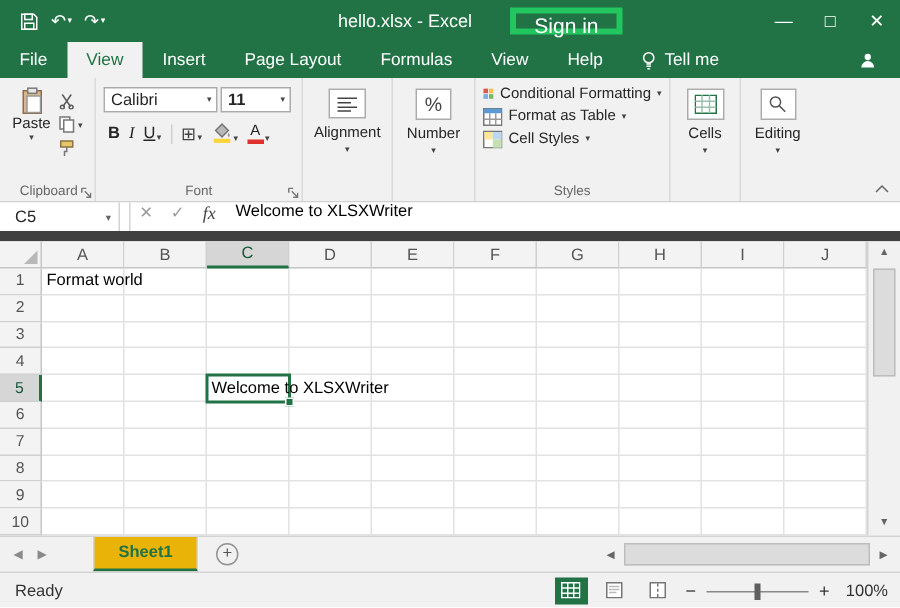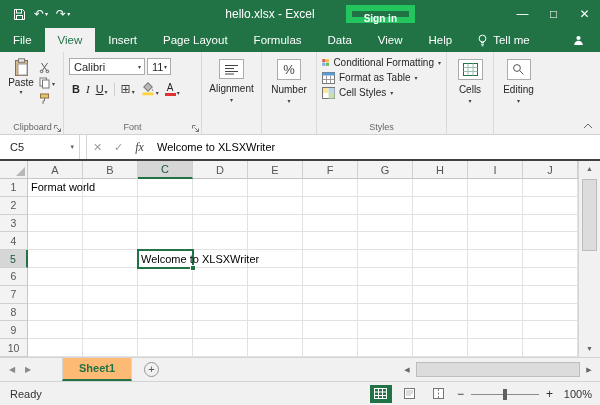--- a/index.html
+++ b/index.html
@@ -6,21 +6,21 @@
   html,body { width:600px; height:405px; overflow:hidden; }
   body { font-family:"Liberation Sans","DejaVu Sans",sans-serif; font-size:11px; color:#262626; }
   .app { position:relative; width:600px; height:405px; background:#fff; }
 
   
   .titlebar { position:absolute; top:0; left:0; right:0; height:28px; background:#217346; color:#fff; display:flex; align-items:center; }
   .qat { display:flex; align-items:center; gap:2px; padding-left:10px; }
   .qat-btn { display:flex; align-items:center; gap:1px; padding:2px 3px; font-size:12px; line-height:12px; color:#fff; }
   .qat-btn .dd { font-size:6px; color:#fff; }
   .win-title { position:absolute; left:45%; transform:translateX(-50%); top:0; height:28px; line-height:28px; font-size:12px; white-space:nowrap; }
-  .signin { position:absolute; right:185px; top:5px; height:18px; line-height:16px; padding:0 12px; border:6px solid #22c55e; font-size:10px;font-weight:bold; }
+  .signin { position:absolute; right:185px; top:5px; height:18px; line-height:16px; padding:0 12px; border:4px solid #22c55e; font-size:14px; }
   .wincontrols { position:absolute; right:0; top:0; height:28px; display:flex; }
   .wincontrols span { width:31px; text-align:center; line-height:28px; font-size:12px; }
 
   
   .tabbar { position:absolute; top:28px; left:0; right:0; height:24px; background:#217346; display:flex; align-items:stretch; font-size:11.5px; }
   .tab { padding:0 13px; line-height:24px; color:#fff; white-space:nowrap; }
   .tab.active { background:#f1f1f1; color:#217346; }
   .tellme { display:flex; align-items:center; gap:5px; color:#fff; margin-left:12px; white-space:nowrap; }
   .share { display:flex; align-items:center; gap:5px; color:#fff; margin-left:auto; margin-right:16px; white-space:nowrap; }
 
@@ -34,21 +34,21 @@
   .paste-btn { display:flex; flex-direction:column; align-items:center; width:32px; padding-top:3px; font-size:10px; }
   .paste-btn .dd { font-size:6px; color:#444; }
   .clip-mini { display:flex; flex-direction:column; gap:4px; padding-top:6px; padding-left:2px; }
   .mini-btn { display:flex; align-items:center; gap:2px; height:12px; }
   .mini-btn .dd { font-size:6px; color:#444; }
 
   .g-font { width:138px; }
   .font-row1 { display:flex; gap:2px; padding:3px 1px 2px 2px; }
   .combo { background:#fff; border:1px solid #ababab; height:17px; display:flex; align-items:center; justify-content:space-between; font-size:11px; padding:0 3px 0 4px; }
   .combo .dd { font-size:6px; color:#444; }
-  .cb-name { width:76px;gap:19px; } .cb-size { width:24px; }
+  .cb-name { width:76px;gap:19px; } .cb-size { width:47px;font-weight:bold; }
   .font-row2 { display:flex; align-items:center; gap:6px; padding:5px 2px 0 5px; font-size:11px; }
   .fmt { display:flex; align-items:flex-end; gap:1px; }
   .fmt .dd { font-size:6px; color:#444; }
   .b-b { font-weight:bold; } .b-i { font-style:italic; font-family:"Liberation Serif",serif; } .b-u { text-decoration:underline; }
   .glyph-border { font-size:12px; color:#444; line-height:11px; }
   .fc { display:flex; flex-direction:column; align-items:center; }
   .fc-a { font-size:10px; line-height:9px; color:#262626; }
   .fc-bar { width:11px; height:3px; background:#e03131; margin-top:1px; }
   .vsep { width:1px; height:13px; background:#d0d0d0; }
 
@@ -59,21 +59,21 @@
   .g-align { width:60px; } .g-number { width:55px; } .g-cells { width:47px; } .g-editing { width:49px; }
   .pct { font-size:13px; color:#444; line-height:13px; }
 
   .g-styles { width:130px; }
   .style-item { display:flex; align-items:center; gap:4px; font-size:10px; height:15px; padding:1px 2px; white-space:nowrap; }
   .style-item .dd { font-size:6px; color:#444; }
 
   .ribbon-collapse { position:absolute; right:7px; bottom:5px; }
 
   
-  .formulabar { position:absolute; top:135px; left:0; right:0; height:26px; background:#fff; border-bottom:2px solid #404040; display:flex; align-items:center; }
+  .formulabar { position:absolute; top:135px; left:0; right:0; height:26px; background:#fff; border-bottom:7px solid #404040; display:flex; }
   .namebox { width:80px; height:100%; border-right:1px solid #d4d4d4; display:flex; align-items:center; justify-content:space-between; padding:0 5px 0 10px; }
   .namebox .dd { font-size:7px; color:#666; }
   .fb-split { width:7px; height:100%; border-right:1px solid #d4d4d4; }
   .fb-btn { width:21px; text-align:center; color:#9b9b9b; font-size:11px; }
   .fb-fx { color:#444; font-style:italic; font-family:"Liberation Serif",serif; font-size:12px; }
   .fb-input { flex:1; padding-left:7px; color:#000; white-space:nowrap; }
 
   
   .sheet { position:absolute; top:161px; left:0; width:600px; height:196px; background:#fff; }
   .col-headers { display:flex; height:18px; }
@@ -90,21 +90,21 @@
   .fill-handle { position:absolute; right:-4px; bottom:-4px; width:6px; height:6px; background:#217346; border:1px solid #fff; }
   .vscroll { position:absolute; right:0; top:0; width:22px; height:100%; background:#f1f1f1; border-left:1px solid #d4d4d4; display:flex; flex-direction:column; align-items:center; }
   .varrow { height:16px; line-height:16px; font-size:7px; color:#666; }
   .vtrack { flex:1; width:100%; position:relative; }
   .vthumb { position:absolute; top:2px; left:3px; right:3px; height:72px; background:#dcdcdc; border:1px solid #bdbdbd; }
 
   
   .sheetbar { position:absolute; top:357px; left:0; right:0; height:24px; background:#f1f1f1; border-top:1px solid #d4d4d4; display:flex; align-items:stretch; }
   .nav { width:16px; text-align:center; line-height:23px; font-size:8px; color:#8a8a8a; }
   .sheetbar .nav:first-child { margin-left:4px; }
-  .sheet-tab { padding:0 16px; background:#fdba74; border-left:1px solid #d4d4d4; border-right:1px solid #d4d4d4; border-bottom:2px solid #217346; color:#217346; font-weight:bold; line-height:21px; margin-left:26px; }
+  .sheet-tab { padding:0 16px; background:#eab308; border-left:1px solid #d4d4d4; border-right:1px solid #d4d4d4; border-bottom:2px solid #217346; color:#217346; font-weight:bold; line-height:21px; margin-left:26px; }
   .add-sheet { width:15px; height:15px; border:1px solid #949494; border-radius:50%; margin:4px 0 0 12px; text-align:center; line-height:12px; font-size:11px; color:#555; }
   .hscroll { position:absolute; right:3px; top:3px; width:198px; height:17px; display:flex; align-items:center; }
   .harrow { width:16px; text-align:center; font-size:7px; color:#666; }
   .htrack { flex:1; height:100%; position:relative; }
   .hthumb { position:absolute; left:1px; right:1px; top:1px; bottom:1px; background:#dcdcdc; border:1px solid #bdbdbd; }
 
   
   .statusbar { position:absolute; top:381px; left:0; right:0; height:24px; background:#f1f1f1; border-top:1px solid #d4d4d4; display:flex; align-items:center; }
   .ready { padding-left:10px; font-size:11px; color:#333; }
   .sb-right { margin-left:auto; display:flex; align-items:center; gap:7px; padding-right:8px; }
@@ -148,21 +148,20 @@
       <span>✕</span>
     </div>
   </div>
 
   <div class="tabbar">
     <div class="tab">File</div>
     <div class="tab active">View</div>
     <div class="tab">Insert</div>
     <div class="tab">Page Layout</div>
     <div class="tab">Formulas</div>
-    <div class="tab">Data</div>
     <div class="tab">View</div>
     <div class="tab">Help</div>
     <div class="tellme">
       <svg width="11" height="13" viewBox="0 0 11 13">
           <circle cx="5.5" cy="4.5" r="3.4" fill="none" stroke="#fff"></circle>
           <path d="M4 8.6h3M4 10.2h3M4.6 11.8h1.8" stroke="#fff" fill="none"></path>
         </svg>
       <span>Tell me</span>
     </div>
     <div class="share">

